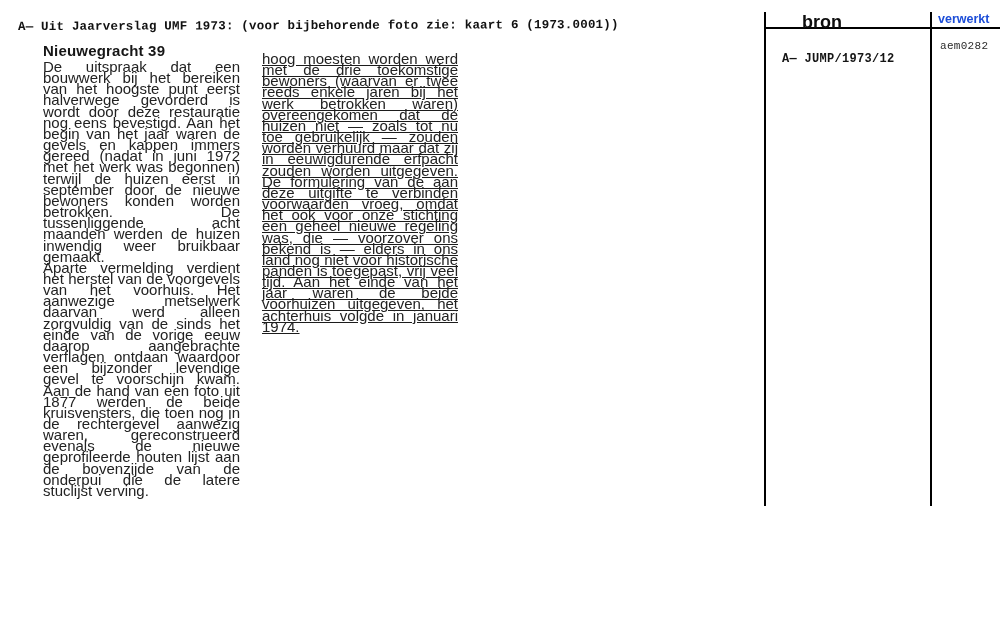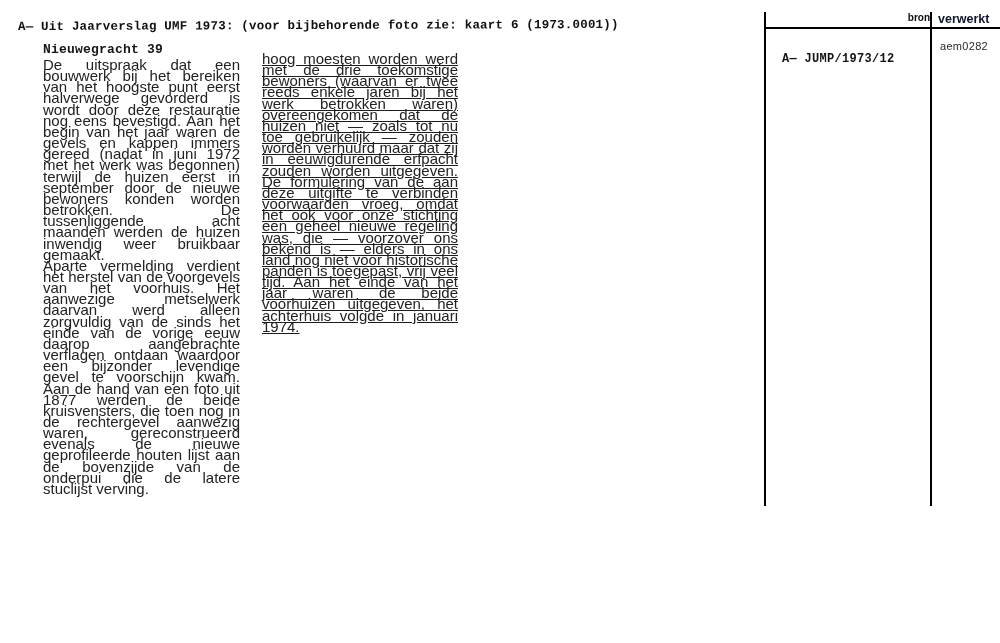--- a/index.html
+++ b/index.html
@@ -32,25 +32,24 @@
   }
   
   .article-col {
     position: absolute;
     color: #1c1c1c;
   }
   .col1 { left: 43px;  top: 30px; width: 197px; }
   .col2 { left: 262px; top: 41px; width: 196px; text-decoration: underline; }
   .article-heading {
     margin: 0 0 2px 0;
-    font-size: 13px;
+    font-size: 15px;
     font-weight: 700;
     letter-spacing: 0.2px;
     color: #161616;
-    font-family: Liberation Mono, monospace;
   }
   .article-col p {
     margin: 0;
     font-size: 15px;
     line-height: 11.15px;
     text-align: justify;
     text-justify: inter-word;
     hyphens: none;
     color: #222222;
   }
@@ -67,51 +66,51 @@
   .reg-table .hline {
     position: absolute;
     left: 764px;
     top: 15px;
     width: 236px;
     height: 2px;
     background: #000000;
   }
   .th-bron {
     position: absolute;
-    left: 766px;
+    left: 802px;
     top: 0px;
     width: 164px;
-    text-align: right;
-    font-size: 10px;
+    text-align: left;
+    font-size: 18px;
     font-weight: 700;
     color: #0d0d0d;
   }
   .th-verwerkt {
     position: absolute;
     left: 938px;
     top: 0px;
     font-size: 12.5px;
     font-weight: 700;
-    color: #0f172a;
+    color: #1d4ed8;
   }
   .td-bron {
     position: absolute;
     left: 782px;
     top: 40px;
     font-family: "Liberation Mono", "DejaVu Sans Mono", monospace;
     font-weight: 700;
     font-size: 12px;
     letter-spacing: 0.3px;
     color: #141414;
   }
   .td-verwerkt {
     position: absolute;
     left: 940px;
     top: 28px;
-    font-family: Liberation Sans, sans-serif;
+    font-family: Liberation Mono, monospace;
     font-size: 11px;
     letter-spacing: 0.3px;
     color: #2a2a2a;
   }
 </style>
 </head>
 <body>
 
 <div class="page">
 

